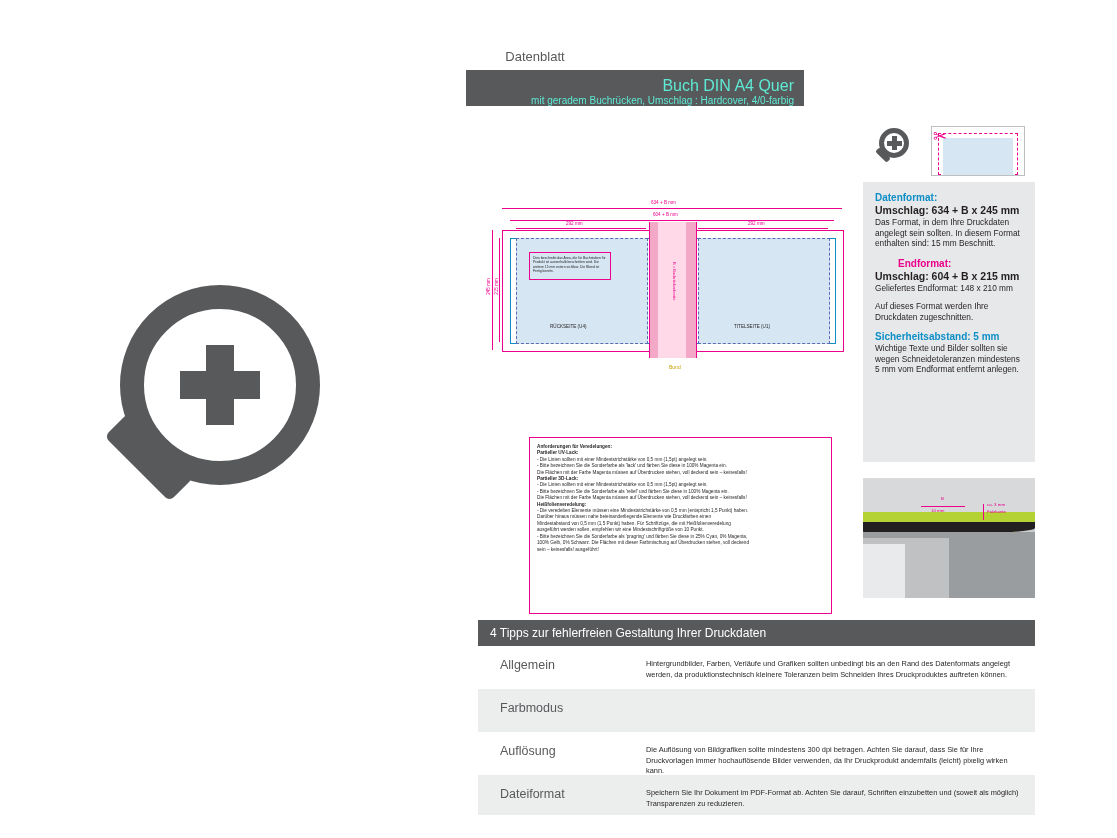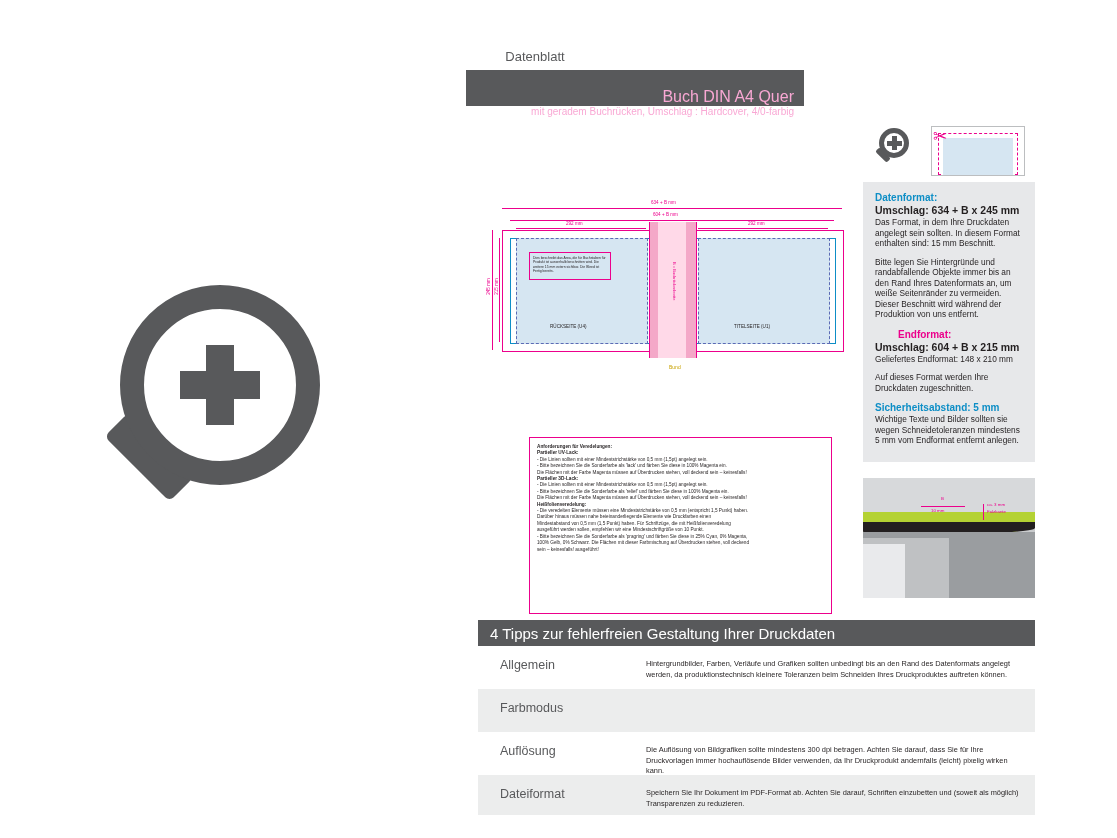--- a/index.html
+++ b/index.html
@@ -19,21 +19,21 @@
   #sheet{position:absolute;left:465px;top:0;width:606px;height:838px;background:#ffffff;}
   #sheet-grey-top{position:absolute;left:465px;top:0;width:606px;height:100px;background:#dcdddf;}
   #sheet-grey-left{position:absolute;left:465px;top:100px;width:37px;height:738px;background:#dcdddf;}
   #sheet-right-edge{position:absolute;left:1071px;top:0;width:46px;height:838px;background:#ffffff;}
 
   
   #tab-datenblatt{position:absolute;left:477px;top:44px;width:116px;height:24px;background:#ffffff;
                   display:flex;align-items:center;justify-content:center;}
   #tab-datenblatt span{font-size:13px;color:#58595b;}
   #title-bar{position:absolute;left:466px;top:70px;width:338px;height:36px;background:#58595b;
-             color:#f9a8d4;padding:15px 10px;box-sizing:border-box;}
+             color:#5eead4;padding:4px 10px;box-sizing:border-box;}
   #title-main{font-size:16px;text-align:right;line-height:20px;padding-top:2px;}
   #title-sub{font-size:10px;text-align:right;line-height:10px;}
 
   
   #info-panel{position:absolute;left:863px;top:112px;width:172px;height:350px;background:#e7e8ea;}
   #info-icon-row{position:absolute;left:863px;top:112px;width:172px;height:70px;background:#ffffff;
                  border-bottom:1px solid #e7e8ea;}
   #mini-mag{position:absolute;left:12px;top:16px;width:38px;height:42px;}
   #mini-ring{position:absolute;left:4px;top:0;width:30px;height:30px;border-radius:50%;
              border:5px solid #58595b;box-sizing:border-box;background:#ffffff;}
@@ -89,21 +89,21 @@
   #xsec-black{position:absolute;left:0;top:44px;width:172px;height:12px;background:#231f20;
               border-radius:0 0 50% 20%;}
   #xsec-grey{position:absolute;left:0;top:54px;width:172px;height:66px;background:#9a9da0;}
   #xsec-grey2{position:absolute;left:0;top:60px;width:86px;height:60px;background:#bfc1c3;}
   #xsec-white{position:absolute;left:0;top:66px;width:42px;height:54px;background:#e9eaec;}
   .xs-dim{position:absolute;background:#ec008c;}
   .xs-lbl{position:absolute;font-size:4.4px;color:#ec008c;white-space:nowrap;}
 
   
   #tips-head{position:absolute;left:478px;top:620px;width:557px;height:26px;background:#58595b;
-             color:#ffffff;font-size:15px;display:flex;align-items:center;padding-left:12px;
+             color:#ffffff;font-size:12px;display:flex;align-items:center;padding-left:12px;
              box-sizing:border-box;}
   .tip-row{position:absolute;left:478px;width:557px;display:flex;box-sizing:border-box;}
   .tip-row.alt{background:#eceded;}
   .tip-row.plain{background:#ffffff;}
   .tip-label{width:168px;font-size:12.5px;color:#58595b;padding:12px 0 12px 22px;box-sizing:border-box;}
   .tip-text{flex:1;font-size:7.4px;line-height:10.5px;color:#231f20;padding:13px 14px 12px 0;box-sizing:border-box;}
 </style>
 </head>
 <body>
 
@@ -139,21 +139,20 @@
     <div id="mini-doc-in"></div>
     <div id="mini-doc-fill"></div>
   </div>
   <div class="scissors">✂</div>
 </div>
 
 <div id="info-body">
   <div class="info-h">Datenformat:</div>
   <div class="info-strong">Umschlag: 634 + B x 245 mm</div>
   <div class="info-p">Das Format, in dem Ihre Druckdaten angelegt sein sollten. In diesem Format enthalten sind: 15 mm Beschnitt.</div>
-  <div class="info-p">Bitte legen Sie Hintergründe und randabfallende Objekte immer bis an den Rand Ihres Datenformats an, um weiße Seitenränder zu vermeiden. Dieser Beschnitt wird während der Produktion von uns entfernt.</div>
   <div class="info-h info-h-pink mt">Endformat:</div>
   <div class="info-strong">Umschlag: 604 + B x 215 mm</div>
   <div class="info-p">Geliefertes Endformat: 148 x 210 mm</div>
   <div class="info-p">Auf dieses Format werden Ihre Druckdaten zugeschnitten.</div>
   <div class="info-h mt">Sicherheitsabstand: 5 mm</div>
   <div class="info-p">Wichtige Texte und Bilder sollten sie wegen Schneidetoleranzen mindestens 5 mm vom Endformat entfernt anlegen.</div>
 </div>
 
 <div id="tech">
 

